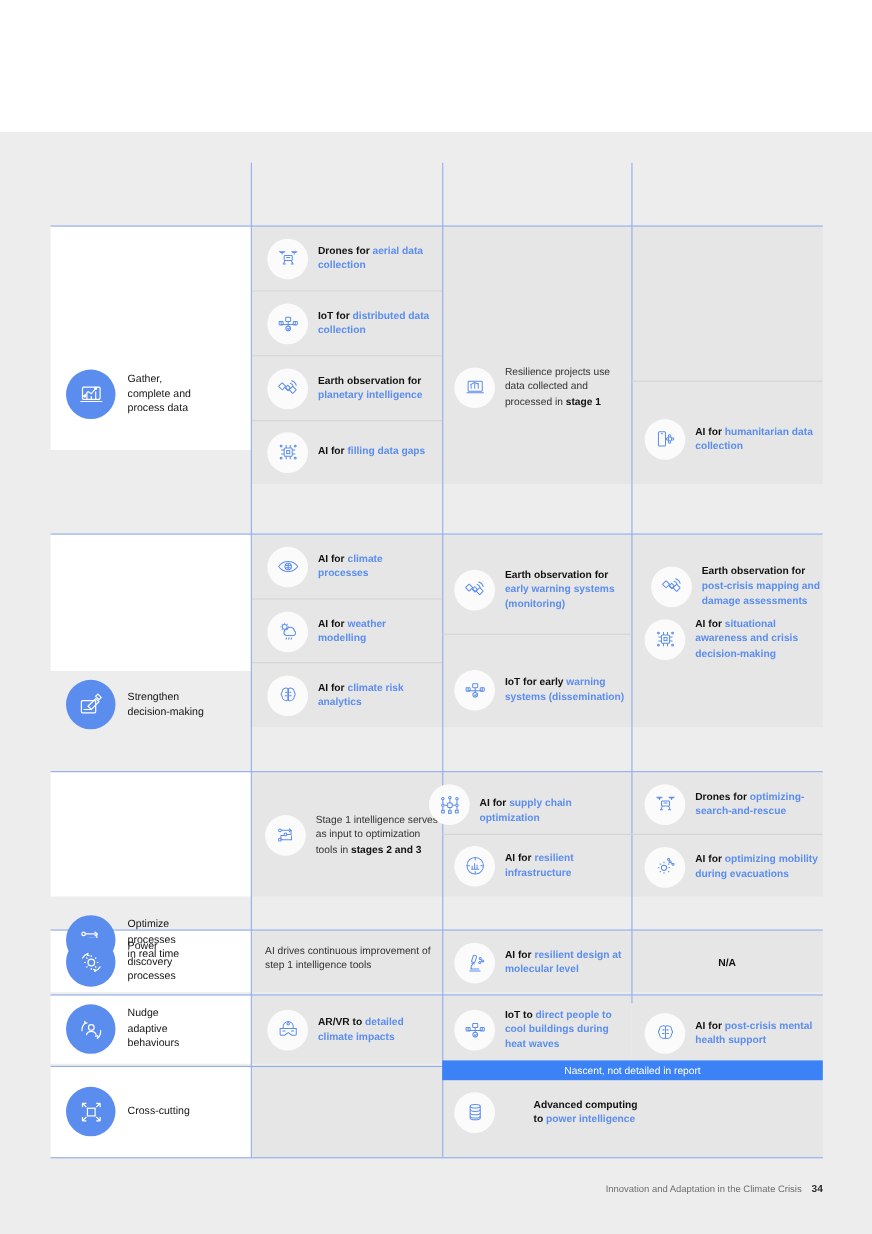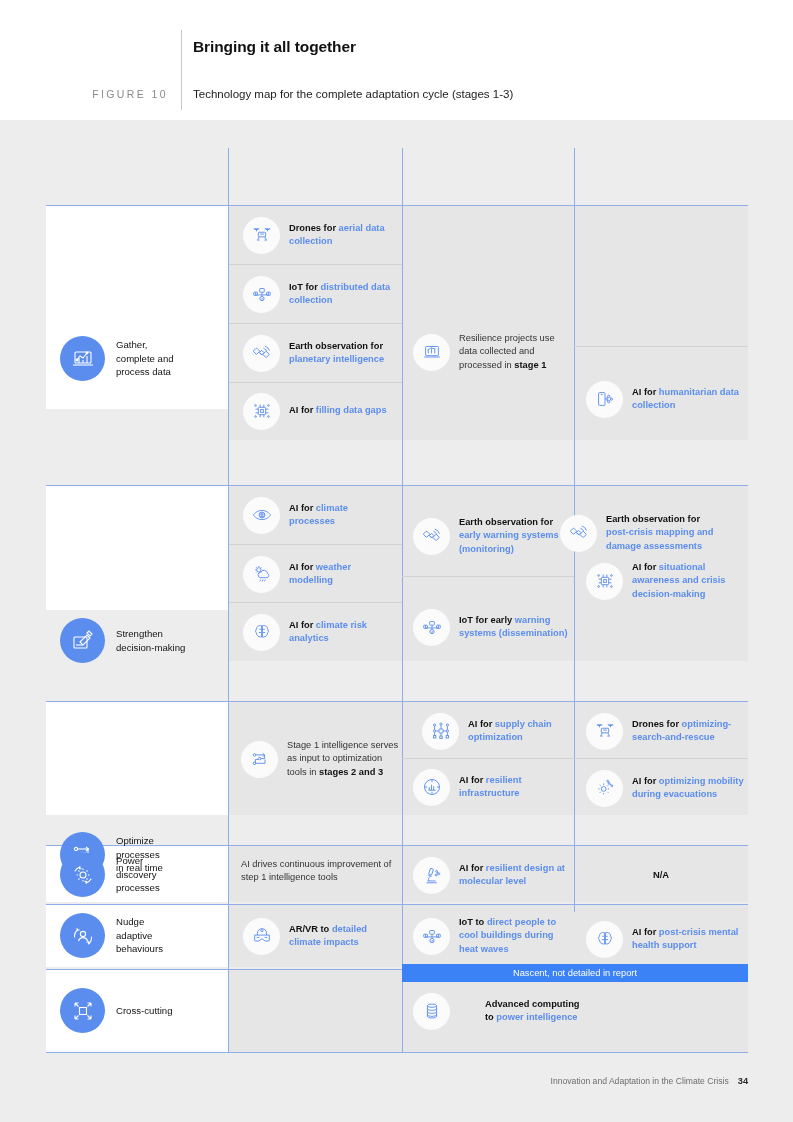--- a/index.html
+++ b/index.html
@@ -77,26 +77,20 @@
   .footer { position: absolute; right: 45px; bottom: 36px; font-size: 8.6px; color: #6d6d6d; }
   .footer .pg { color: #2a2a2a; font-weight: bold; margin-left: 9px; font-size: 9.2px; }
 
   svg { display: block; }
 </style>
 </head>
 <body>
 
 <div class="page">
 
-  <div class="header">
-    <div class="hdr-rule"></div>
-    <div class="hdr-title">Bringing it all together</div>
-    <div class="hdr-fig">FIGURE 10</div>
-    <div class="hdr-sub">Technology map for the complete adaptation cycle (stages 1-3)</div>
-  </div>
 
   <div class="panel">
 
     <div class="colhead" id="colhead-1">
       <span class="num">1</span>
       <span class="lbl">
         <span>Comprehend</span><br>
         <span>risks</span>
       </span>
     </div>
@@ -352,21 +346,21 @@
             <circle cx="16" cy="9" r="1.2"></circle>
             <circle cx="19" cy="12" r="1.2"></circle>
             <circle cx="16" cy="15" r="1.2"></circle>
             <circle cx="14" cy="12" r="1.2"></circle>
             <path d="M15 10l-.6 1M17 10l1.2 1.2M17 14l1.2-1.2M15 14l-.6-1"></path>
           </svg>
       </span>
       <span class="txt"><span>AI for </span><span class="hl">humanitarian data collection</span></span>
     </div>
 
-    <div class="item" style="left:560px; top:382px; width:155px; height:62px;">
+    <div class="item" style="left:592px; top:382px; width:155px; height:62px;">
       <span class="ico">
         <svg width="22" height="22" viewBox="0 0 24 24" fill="none" stroke="#5b8dee" stroke-width="1">
             <rect x="3.5" y="7.5" width="5" height="5" rx="0.5" transform="rotate(-45 6 10)"></rect>
             <rect x="14" y="11" width="5" height="5" rx="0.5" transform="rotate(-45 16.5 13.5)"></rect>
             <path d="M9.5 11.5l3 3"></path>
             <rect x="9.8" y="9.8" width="3.6" height="3.6" transform="rotate(-45 11.6 11.6)"></rect>
             <path d="M14 7a4 4 0 0 1 3 3" stroke-linecap="round"></path>
             <path d="M15.5 4.5a6.5 6.5 0 0 1 4.5 4.5" stroke-linecap="round"></path>
           </svg>
       </span>
@@ -460,21 +454,21 @@
             <path d="M15 5.8l2 1.7-2 1.7"></path>
             <path d="M17 7.5v4h-4.2"></path>
             <circle cx="11.5" cy="11.5" r="1.4"></circle>
             <path d="M10.2 12.5H7v4.2h10.5v-4.2"></path>
             <circle cx="6" cy="16.7" r="1.4"></circle>
           </svg>
       </span>
       <span class="txt"><span>Stage 1 intelligence serves as input to optimization tools in </span><b>stages 2 and 3</b></span>
     </div>
 
-    <div class="item" style="left:422px; top:592px; width:155px; height:38px;">
+    <div class="item" style="left:390px; top:592px; width:155px; height:38px;align-items:flex-end;">
       <span class="ico">
         <svg width="22" height="22" viewBox="0 0 24 24" fill="none" stroke="#5b8dee" stroke-width="1">
             <rect x="9.8" y="9.8" width="4.4" height="4.4" rx="0.6"></rect>
             <circle cx="5" cy="5.5" r="1.2"></circle>
             <circle cx="12" cy="4.5" r="1.2"></circle>
             <circle cx="19" cy="5.5" r="1.2"></circle>
             <circle cx="5" cy="12" r="1.2"></circle>
             <circle cx="19" cy="12" r="1.2"></circle>
             <rect x="3.8" y="17" width="2.6" height="2.6"></rect>
             <rect x="10.7" y="17.5" width="2.6" height="2.6"></rect>

